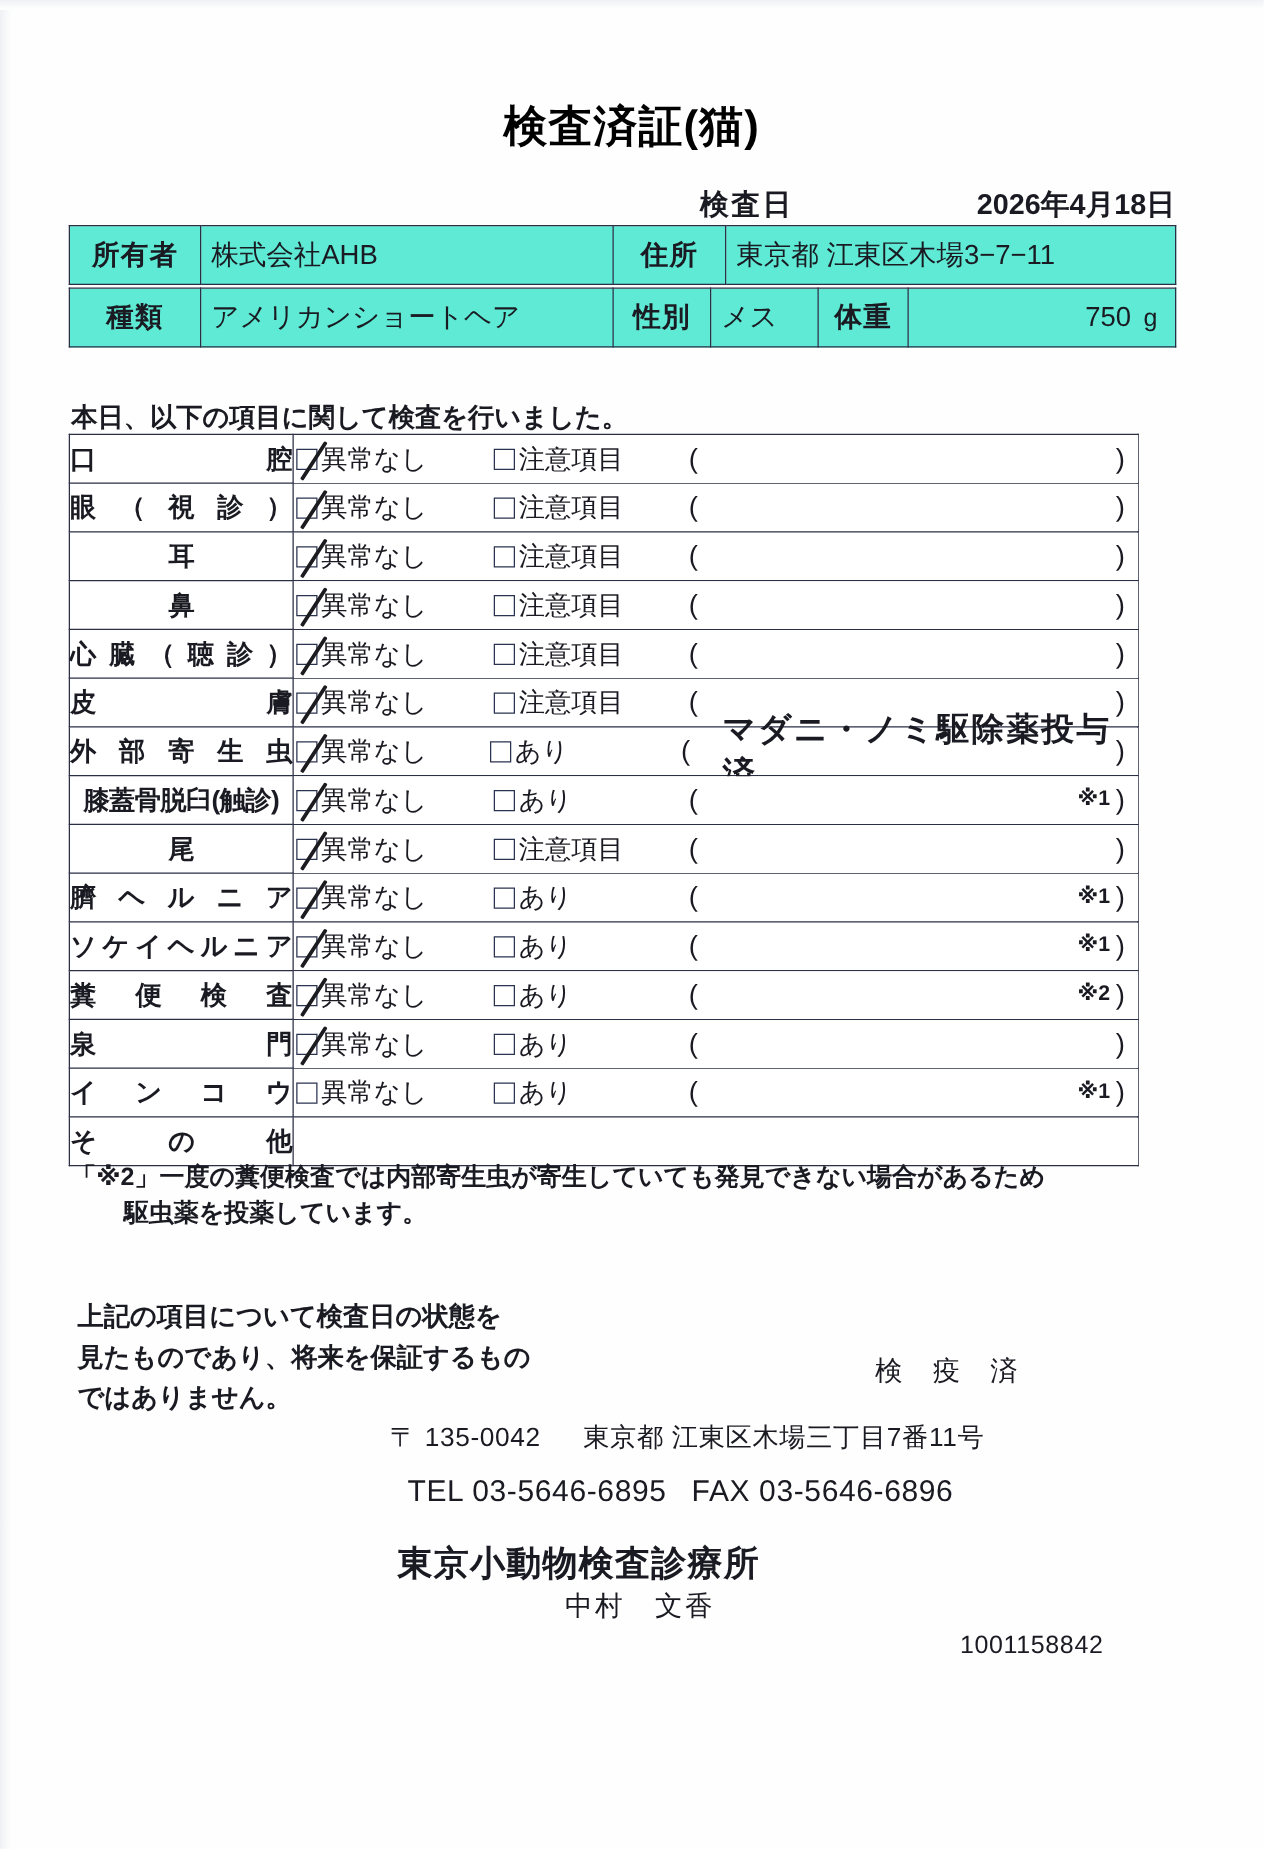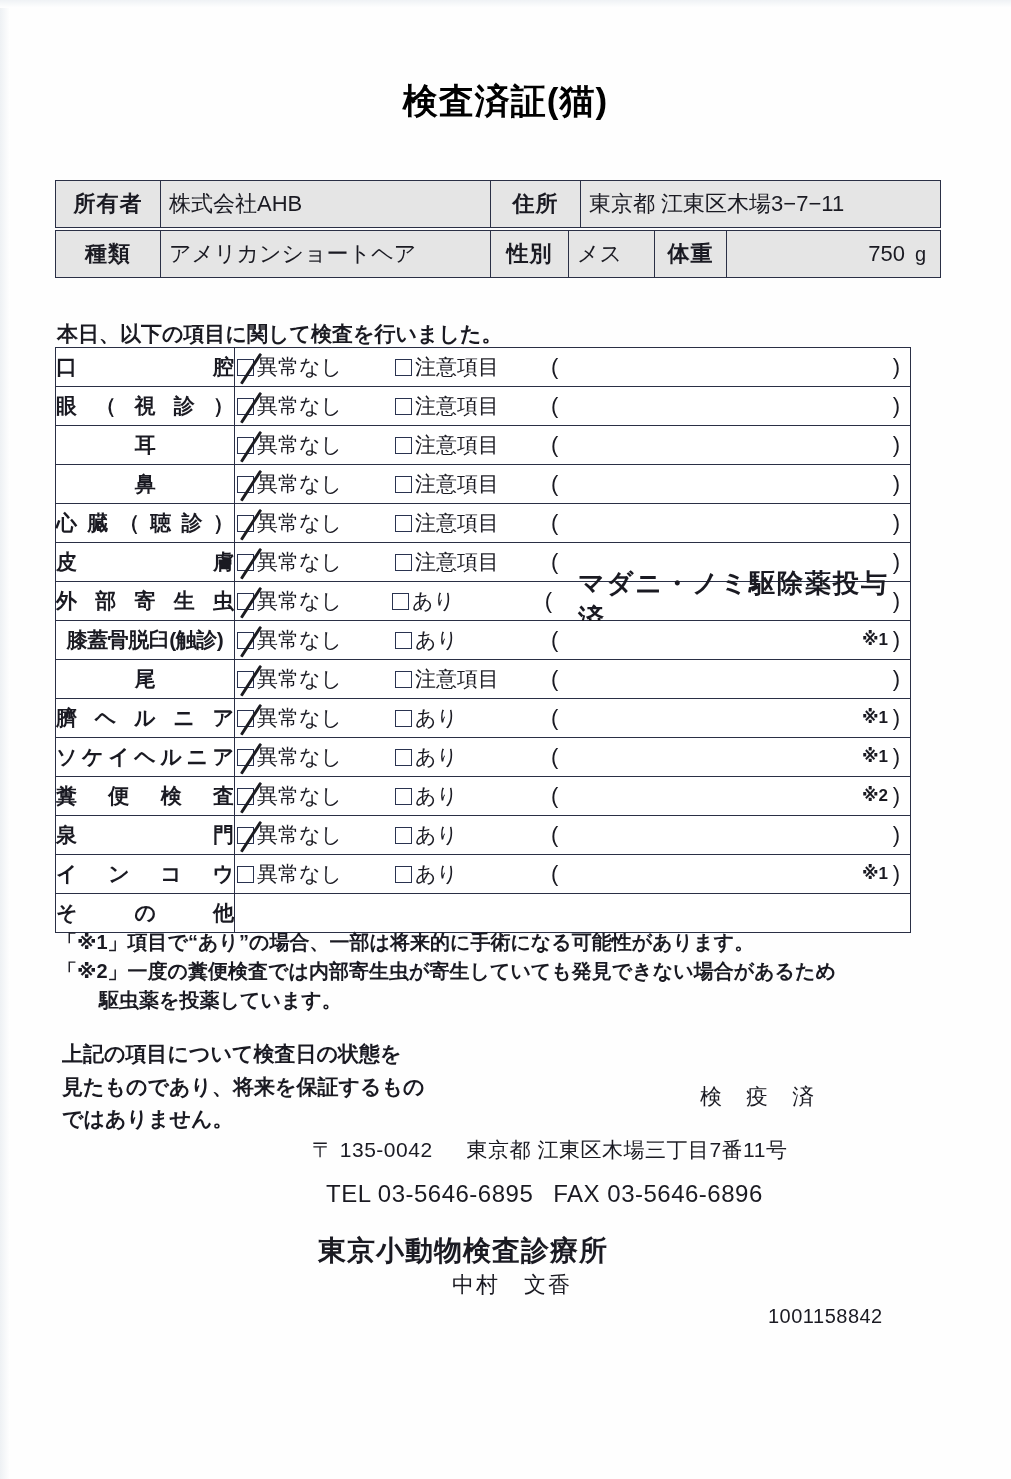--- a/index.html
+++ b/index.html
@@ -67,21 +67,21 @@
     position: absolute;
     border-collapse: collapse;
     table-layout: fixed;
     font-size: 22px;
   }
   .info-table td {
     border: 1.6px solid #2a2f45;
     padding: 4px 8px;
     height: 38px;
     vertical-align: middle;
-    background: #e5e5e5;
+    background: #5eead4;
   }
   .lbl {
     text-align: center;
     font-weight: 700;
     letter-spacing: 1px;
   }
   .val { text-align: left; }
 
   #owner-table { left: 55px; top: 180px; width: 886px; }
   #detail-table { left: 55px; top: 230px; width: 886px; }
@@ -260,20 +260,24 @@
 </head>
 <body>
 
 <div class="page">
 
   <div class="scan-tint-left"></div>
   <div class="scan-tint-top"></div>
 
   <div class="doc-title">検査済証(猫)</div>
 
+  <div class="exam-date-row">
+    <span class="exam-date-label">検査日</span>
+    <span class="exam-date-value">2026年4月18日</span>
+  </div>
 
   <table class="info-table" id="owner-table">
     <colgroup>
       <col style="width:105px">
         <col style="width:330px">
       <col style="width:90px">
         <col>
     </colgroup>
     <tbody>
         <tr>
@@ -552,21 +556,20 @@
           </td>
         </tr>
         <tr>
           <td class="chk-label">その他</td>
           <td class="chk-body"></td>
         </tr>
       </tbody>
   </table>
 
   <div class="footnotes">
-    <div>「※1」項目で“あり”の場合、一部は将来的に手術になる可能性があります。</div>
     <div>「※2」一度の糞便検査では内部寄生虫が寄生していても発見できない場合があるため</div>
     <div class="indent">駆虫薬を投薬しています。</div>
   </div>
 
   <div class="disclaimer">
     <div>上記の項目について検査日の状態を</div>
     <div>見たものであり、将来を保証するもの</div>
     <div>ではありません。</div>
   </div>
 

